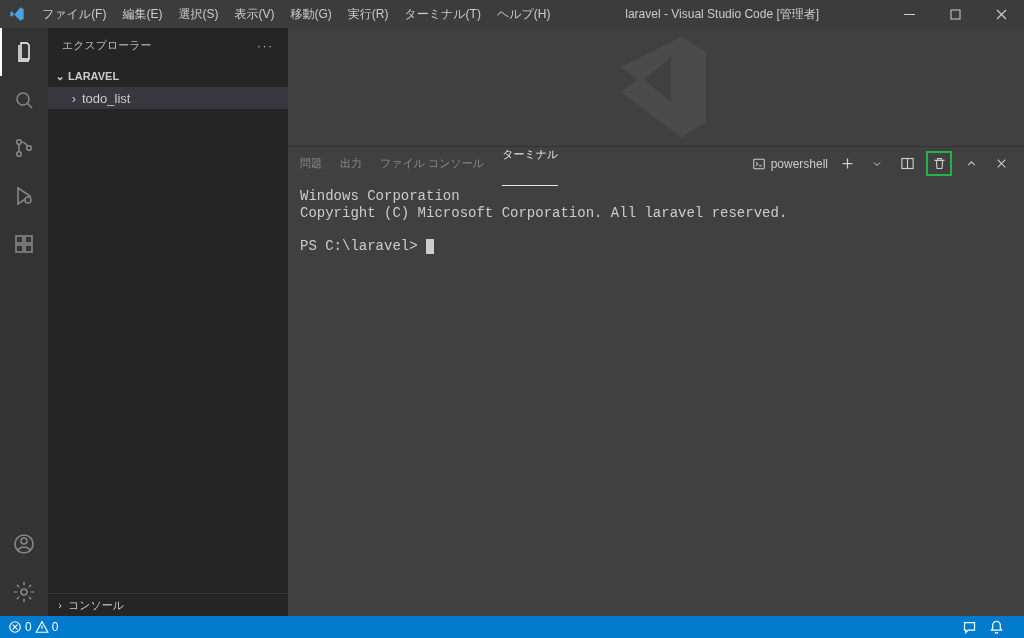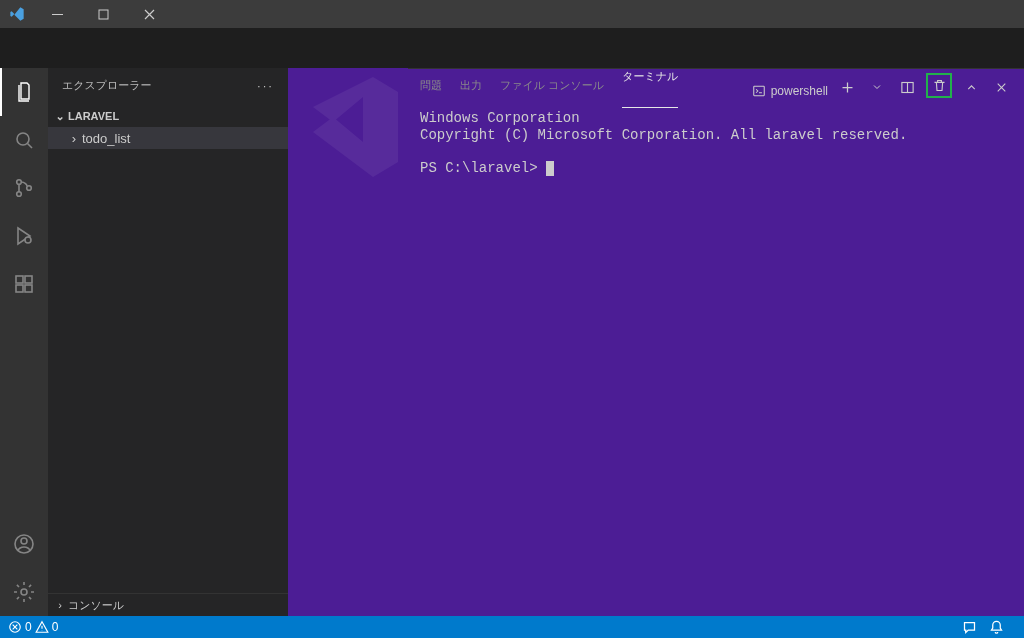--- a/index.html
+++ b/index.html
@@ -48,21 +48,20 @@
   height: 28px;
   display: flex;
   align-items: center;
   justify-content: center;
   color: #cccccc;
 }
 .main {
   flex: 1;
   display: flex;
   min-height: 0;
-  margin-top: 40px;
 }
 .activitybar {
   width: 48px;
   background: #333333;
   display: flex;
   flex-direction: column;
   align-items: center;
 }
 .activitybar .act {
   width: 48px;
@@ -132,22 +131,22 @@
   height: 22px;
   padding-left: 4px;
   font-size: 11px;
   color: #cccccc;
   cursor: pointer;
 }
 .outline-header .chev { width: 16px; text-align: center; }
 .editor-area {
   flex: 1;
   display: flex;
-  flex-direction: row;
-  background: #4c1d95;
+  flex-direction: column;
+  background: #404040;
   min-width: 0;
 }
 .editor-empty {
   height: 118px;
   position: relative;
   display: flex;
   align-items: center;
   justify-content: center;
 }
 .watermark {
@@ -172,21 +171,21 @@
 .panel-tab { cursor: pointer; }
 .panel-tab.active {
   color: #e7e7e7;
   border-bottom: 1px solid #e7e7e7;
   padding-bottom: 23px;
   margin-top: 6px;
 }
 .panel-tabs .flex { flex: 1; }
 .panel-actions {
   display: flex;
-  align-items: flex-end;
+  align-items: center;
   gap: 8px;
   color: #cccccc;
   font-size: 12px;
 }
 .panel-actions .icon-btn {
   display: flex;
   align-items: center;
   justify-content: center;
   width: 22px;
   height: 22px;
@@ -242,20 +241,31 @@
 </style>
 </head>
 <body>
 
 <div class="titlebar">
   <div class="titlebar-logo">
     <svg width="16" height="16" viewBox="0 0 24 24">
         <path fill="#4aa0e0" d="M17 2l5 3v14l-5 3-9-9 9-11zM4 8l4 4-4 4-2-1V9l2-1z"></path>
       </svg>
   </div>
+  <div class="titlebar-menu">
+    <div class="menu-item">ファイル(F)</div>
+    <div class="menu-item">編集(E)</div>
+    <div class="menu-item">選択(S)</div>
+    <div class="menu-item">表示(V)</div>
+    <div class="menu-item">移動(G)</div>
+    <div class="menu-item">実行(R)</div>
+    <div class="menu-item">ターミナル(T)</div>
+    <div class="menu-item">ヘルプ(H)</div>
+  </div>
+  <div class="titlebar-title">laravel - Visual Studio Code [管理者]</div>
   <div class="titlebar-controls">
     <div class="ctrl">
       <svg width="11" height="11" viewBox="0 0 11 11">
           <rect y="5" width="11" height="1" fill="#ccc"></rect>
         </svg>
     </div>
     <div class="ctrl">
       <svg width="11" height="11" viewBox="0 0 11 11">
           <rect x="1" y="1" width="9" height="9" fill="none" stroke="#ccc"></rect>
         </svg>

